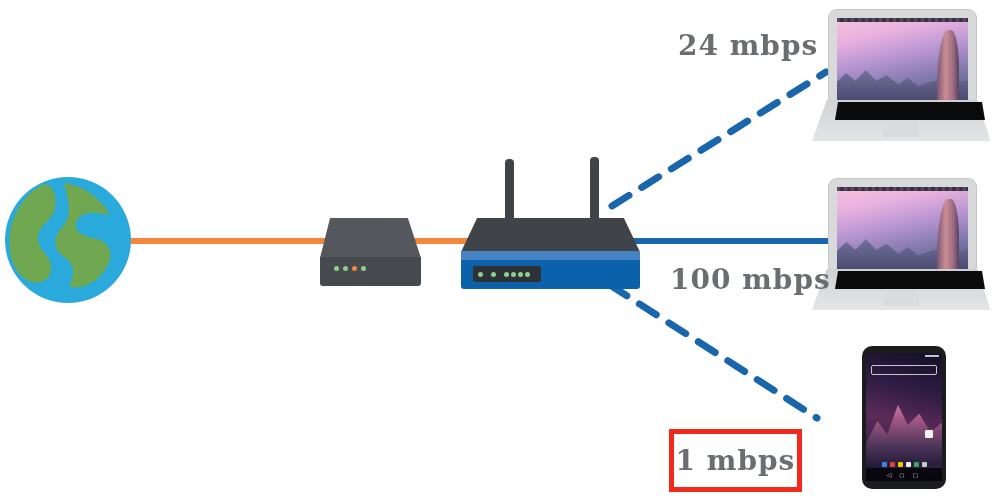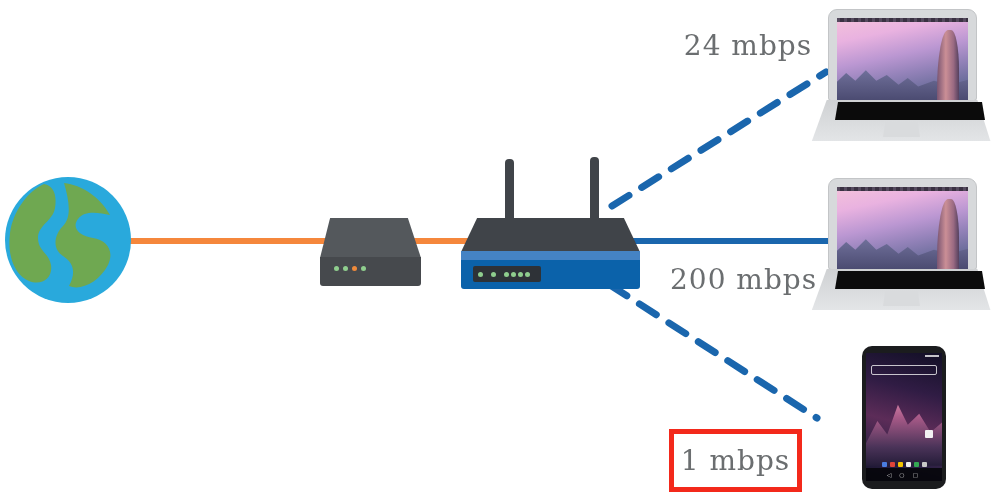--- a/index.html
+++ b/index.html
@@ -86,21 +86,21 @@
   .p-appicon{position:absolute;right:12%;top:60%;width:8px;height:8px;background:#f2f2f2;
          border-radius:1px;}
   .p-dock{position:absolute;left:0;bottom:10%;width:100%;height:6%;
          display:flex;justify-content:center;align-items:center;gap:3px;}
   .p-dock .dot{width:5px;height:5px;border-radius:1px;}
   .p-nav{position:absolute;left:0;bottom:0;width:100%;height:10%;
          background:rgba(5,5,10,.9);display:flex;justify-content:center;align-items:center;
          font-family:"DejaVu Sans",sans-serif;font-size:6px;color:#cfcfcf;letter-spacing:3px;}
 
   
-  .speed-label{position:absolute;z-index:3;font-weight:normal;font-size:28px;
+  .speed-label{position:absolute;z-index:3;font-weight:bold;font-size:28px;
          color:var(--label-gray,#6b6e70);letter-spacing:1px;white-space:nowrap;}
   .label-top{left:678px;top:29px;width:140px;text-align:center;}
   .label-middle{left:670px;top:263px;width:136px;text-align:center;}
   .highlight-box{position:absolute;left:669px;top:429px;width:133px;height:63px;z-index:3;
          border:5px solid var(--highlight-red,#f3291b);background:#fff;box-sizing:border-box;
          display:flex;align-items:center;justify-content:center;}
   .highlight-box .speed-label{position:static;}
 </style>
 </head>
 <body>
@@ -189,18 +189,18 @@
           <span class="dot" style="background: rgb(245, 196, 0);"></span>
           <span class="dot" style="background: rgb(239, 239, 239);"></span>
           <span class="dot" style="background: rgb(52, 168, 83);"></span>
           <span class="dot" style="background: rgb(200, 200, 200);"></span>
         </div>
       <div class="p-nav">◁ ○ ▢</div>
     </div>
   </div>
 
   <div class="speed-label label-top">24 mbps</div>
-  <div class="speed-label label-middle">200 mbps</div>
+  <div class="speed-label label-middle">100 mbps</div>
   <div class="highlight-box">
     <div class="speed-label">1 mbps</div>
   </div>
 
 </div>
 
 </body></html>

